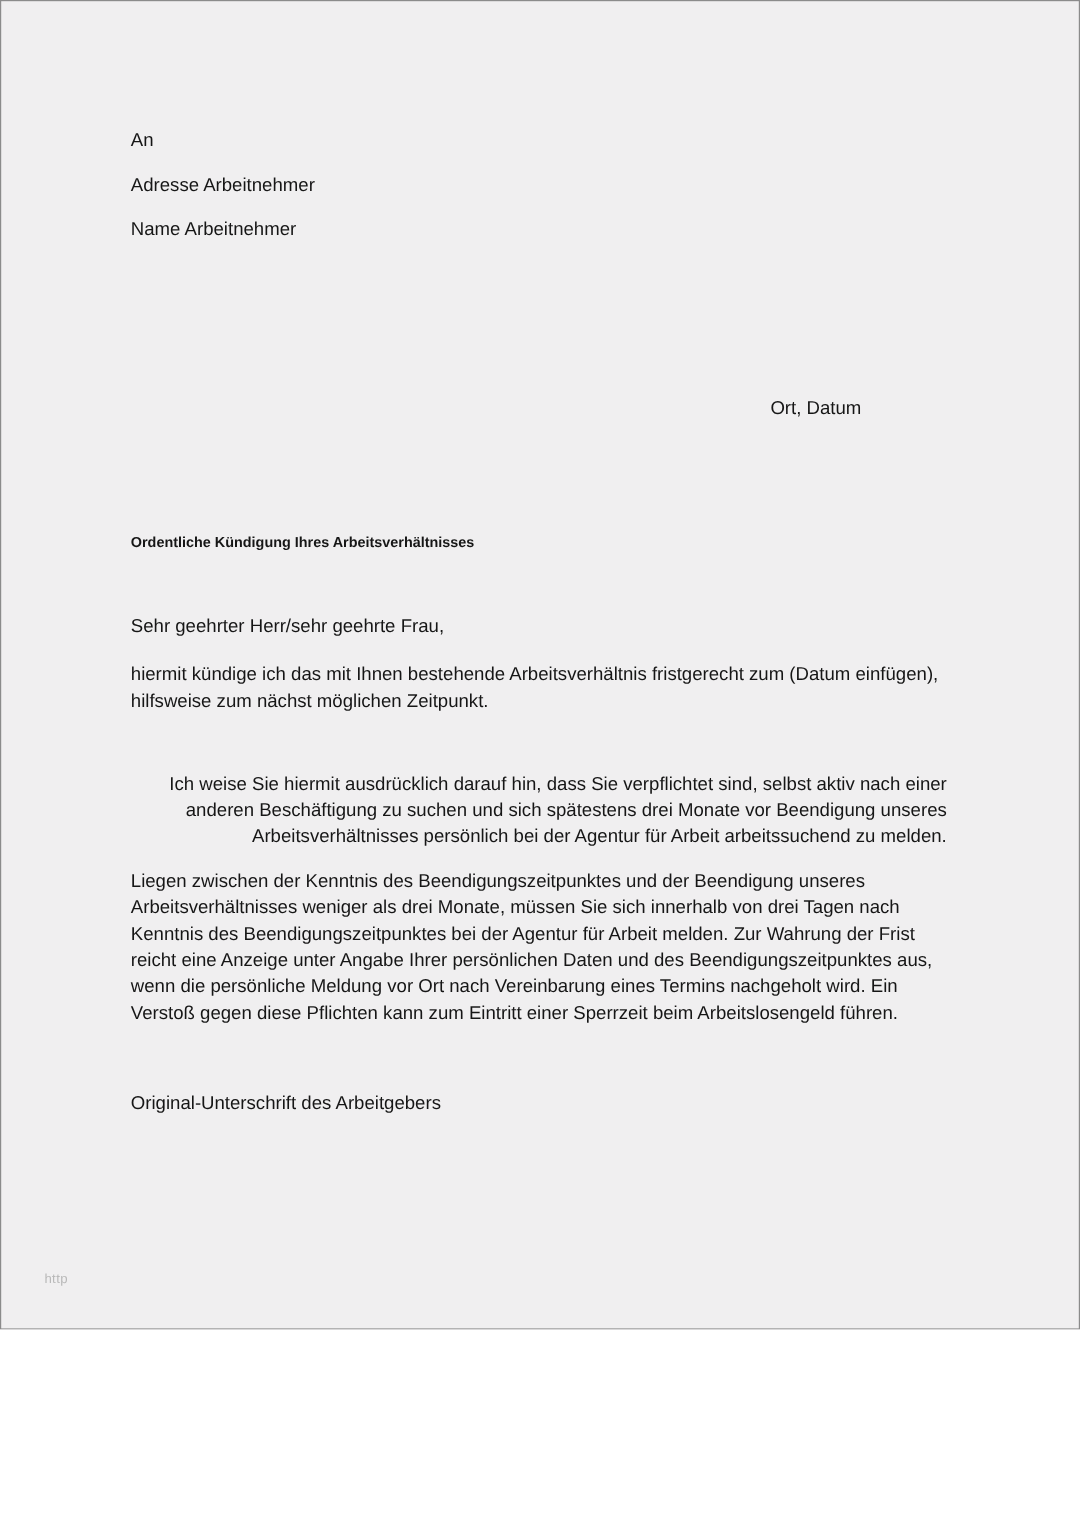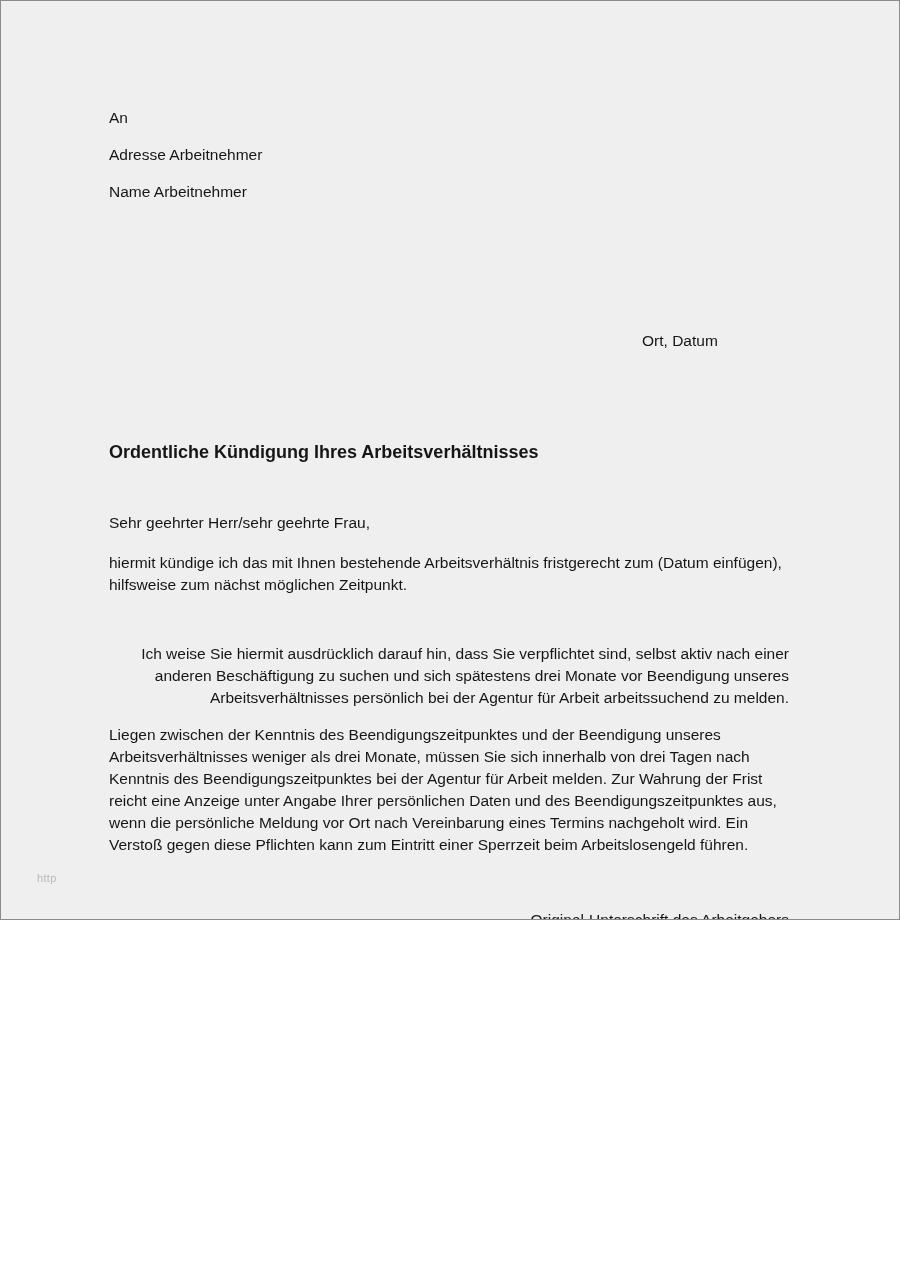--- a/index.html
+++ b/index.html
@@ -2,21 +2,21 @@
 <html><head>
 <meta charset="utf-8">
 <style>
   * { margin: 0; padding: 0; box-sizing: border-box; }
   html, body { background: #ffffff; }
   body { width: 900px; }
 
   .page {
     position: relative;
     width: 900px;
-    height: 920px;
+    height: 1108px;
     background: #f0eff0;
     border: 1px solid #8b8b8b;
     font-family: "Liberation Sans", sans-serif;
     color: #161616;
     font-size: 15.5px;
     line-height: 22px;
     overflow: hidden;
   }
 
   .content {
@@ -30,21 +30,21 @@
 
   .date-line {
     margin-top: 127px;
     padding-left: 533px;
     white-space: nowrap;
   }
 
   .subject {
     margin-top: 89px;
     font-weight: bold;
-    font-size: 18px;
+    font-size: 12px;
   }
 
   .salutation {
     margin-top: 49px;
   }
 
   .para {
     margin-top: 15px;
     text-align: left;
   }
@@ -57,21 +57,20 @@
   .para.first {
     margin-top: 18px;
   }
 
   .closing {
     margin-top: 89px;
   }
 
   .signature {
     margin-top: 53px;
-    text-align: right;
   }
 
   .footer-watermark {
     position: absolute;
     left: 36px;
     bottom: 36px;
     font-size: 11px;
     line-height: 10px;
     color: #b9b9b9;
     letter-spacing: 0.3px;

